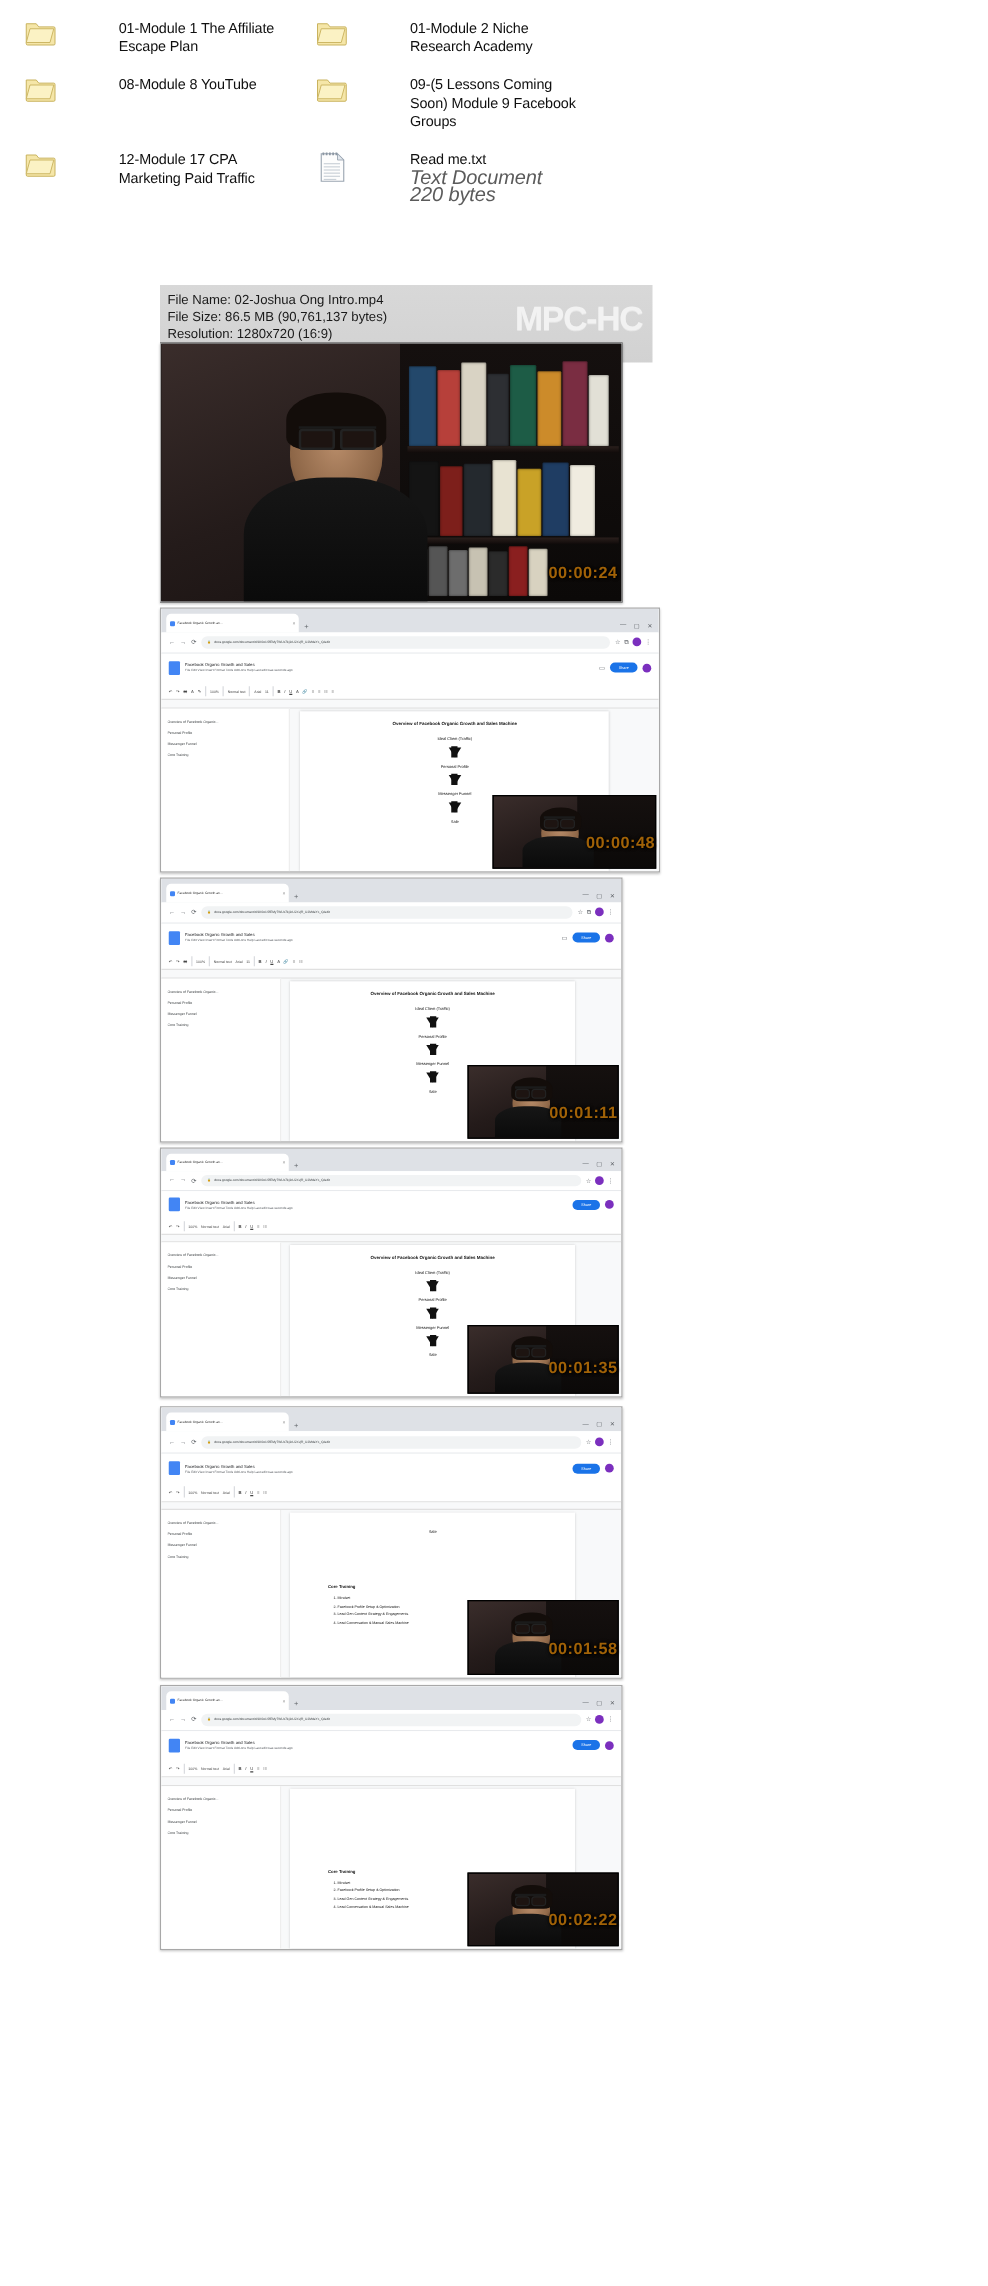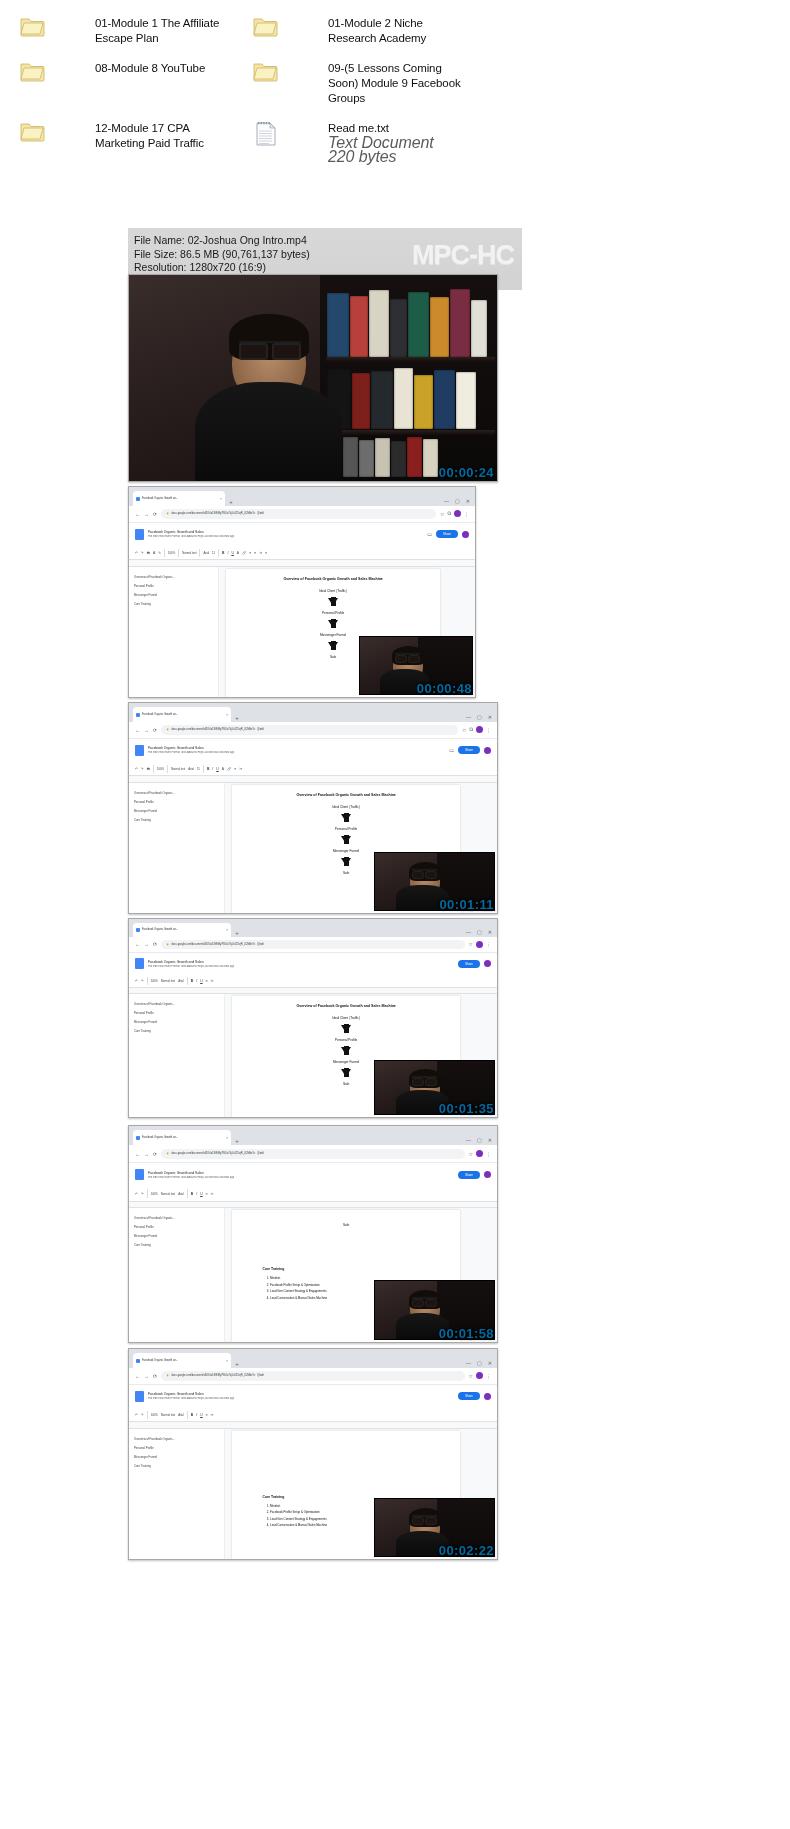--- a/index.html
+++ b/index.html
@@ -86,22 +86,22 @@
   
   .shot {
     position: absolute;
     border: 1px solid #a8a8a8;
     background: #000;
     overflow: hidden;
     box-shadow: 0 1px 2px rgba(0,0,0,0.25);
   }
   .ts {
     position: absolute;
-    right: 3px; bottom: 1px;
-    color: #0369a1;
+    right: 3px; bottom: 16px;
+    color: #a16207;
     font-size: 13px;
     font-weight: bold;
     font-family: "Liberation Sans", sans-serif;
     text-shadow: 1px 1px 2px #000, 0 0 3px #000;
     letter-spacing: 0.4px;
     z-index: 40;
   }
 
   
   .scene {
@@ -400,21 +400,21 @@
         </div>
       </div>
       <div class="person-head"></div>
       <div class="person-hair"></div>
       <div class="glasses"></div>
       <div class="body"></div>
     </div>
     <div class="ts">00:00:24</div>
   </div>
 
-  <div class="shot" style="left:128px; top:486px; width:348px; height:212px; background:#fff;">
+  <div class="shot" style="left:128px; top:486px; width:400px; height:212px; background:#fff;">
     <div class="browser">
       <div class="br-tabbar">
         <div class="br-tab">
           <span class="tab-fav"></span>
           <span>Facebook Organic Growth an...</span>
           <span class="tab-x">×</span>
         </div>
         <div class="br-plus">+</div>
         <div class="br-winctl">
           <span>—</span>

